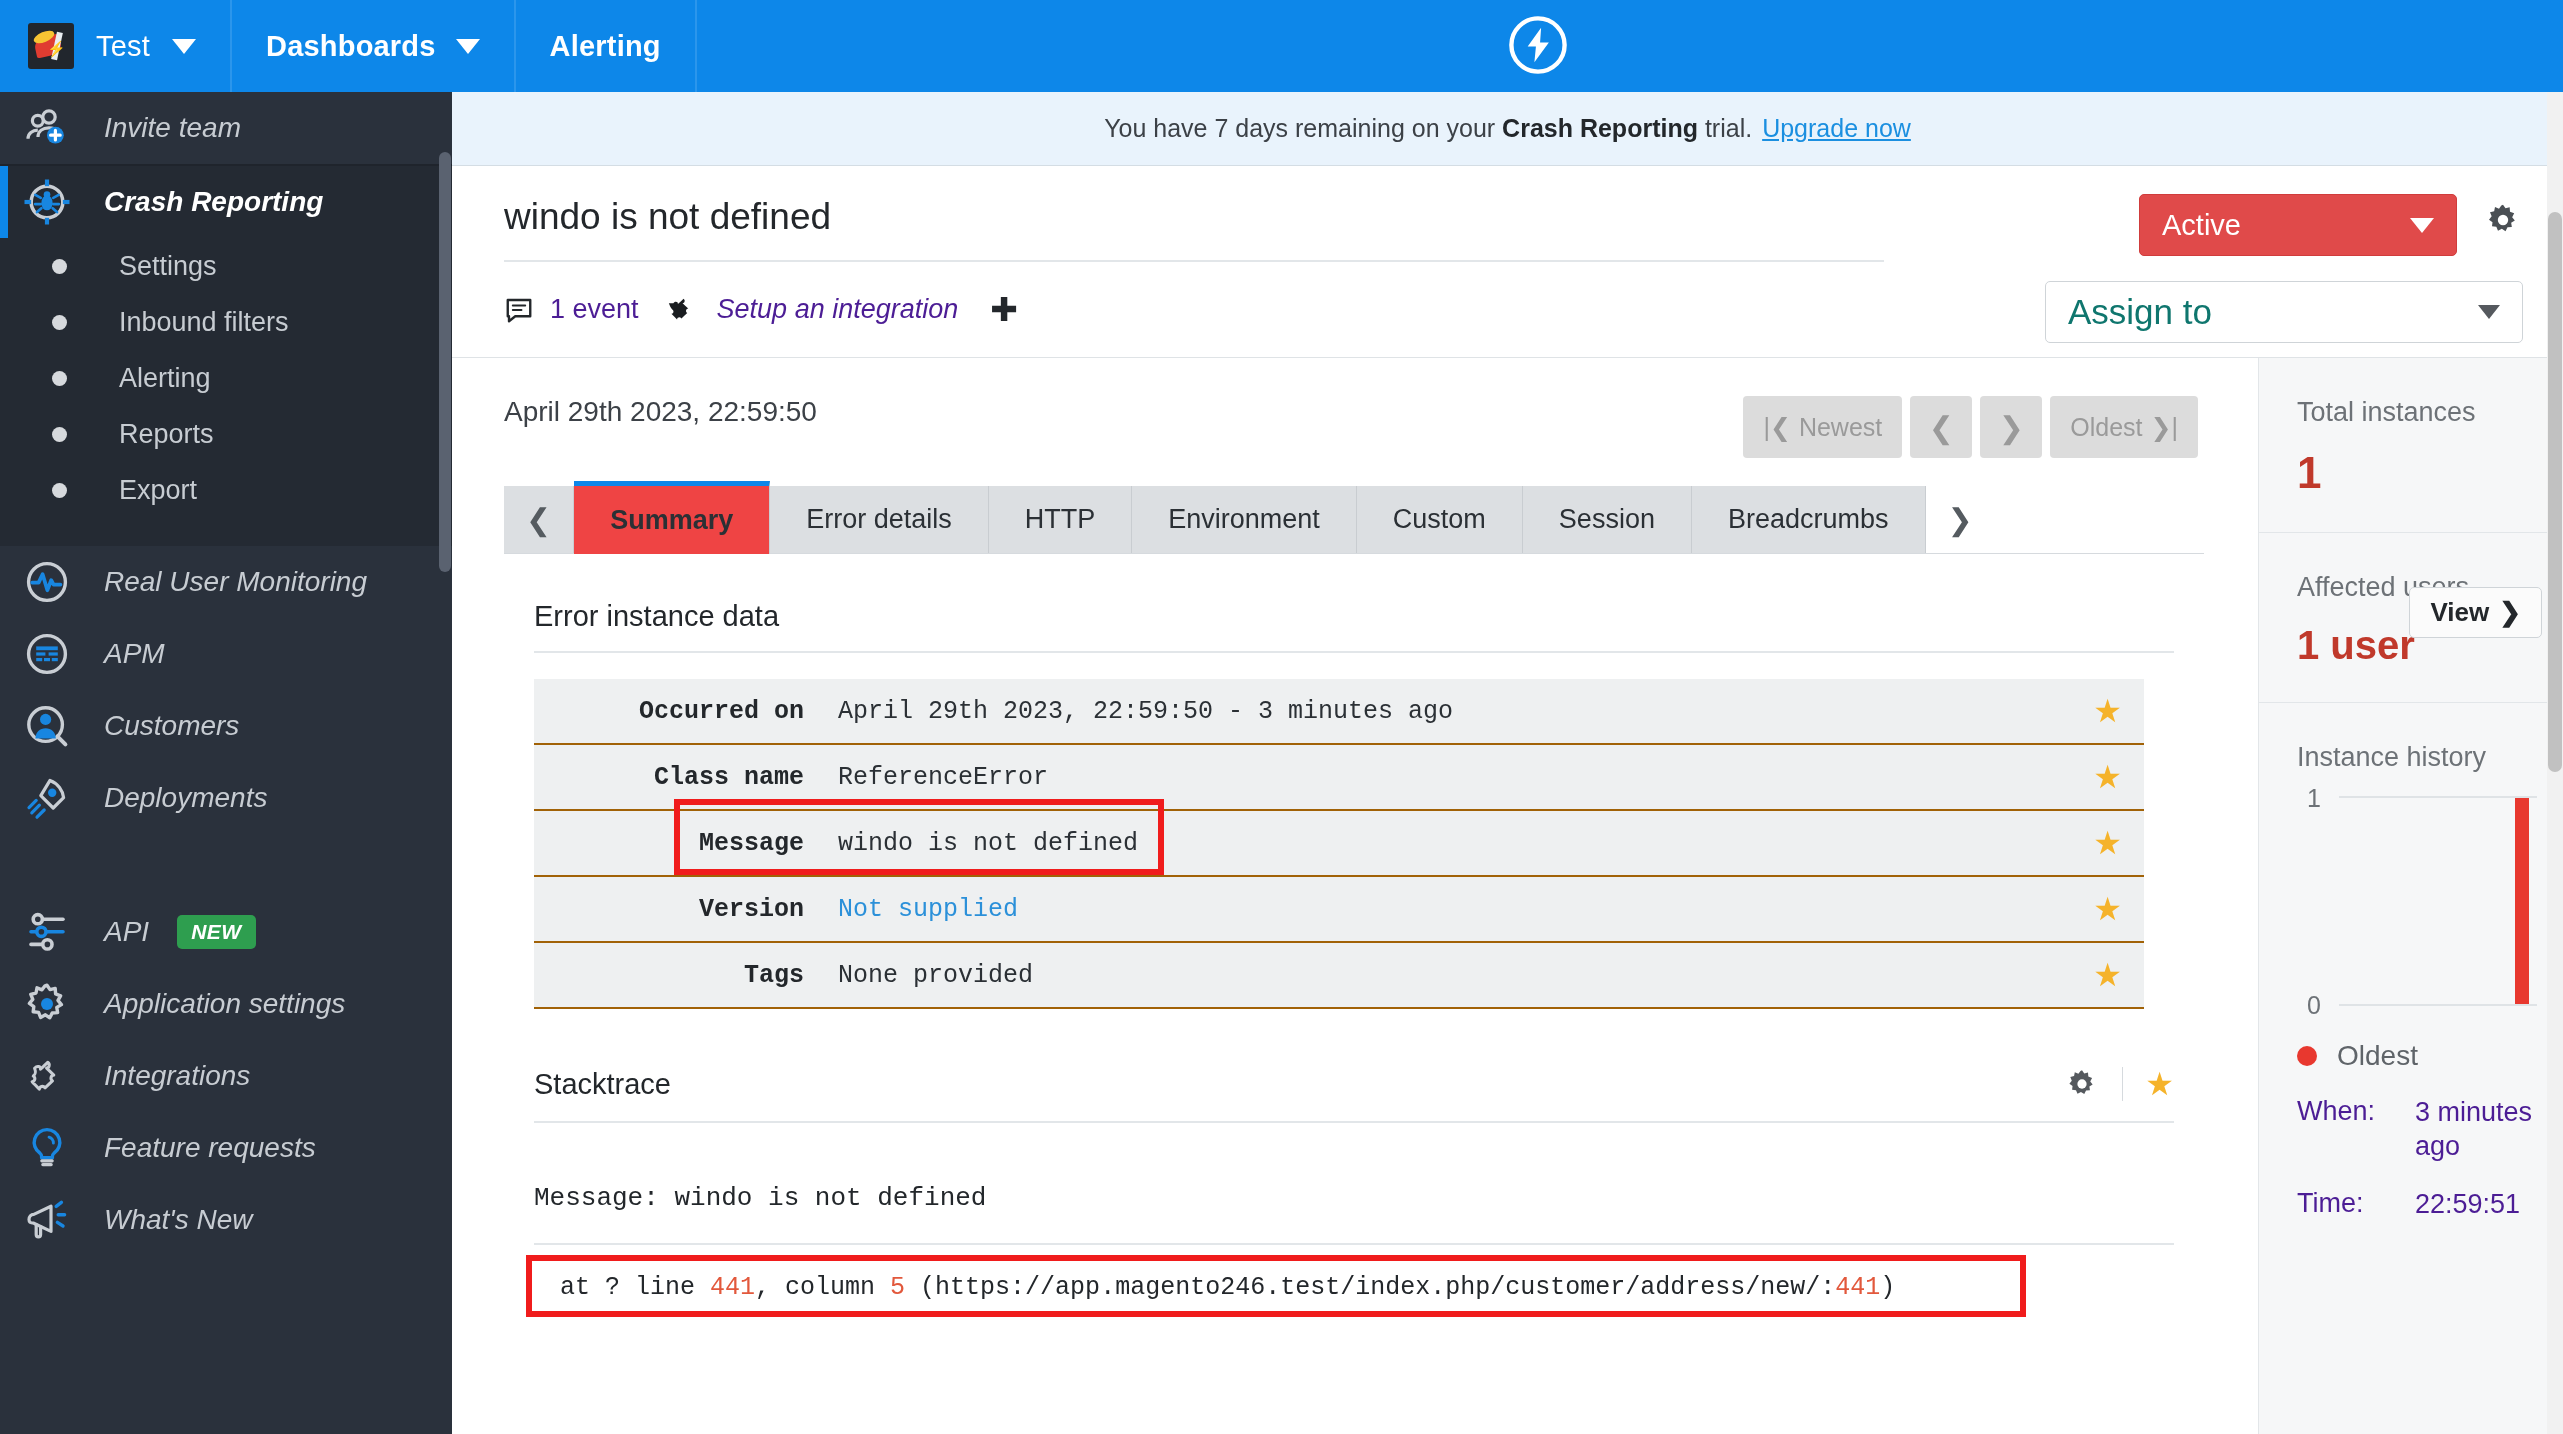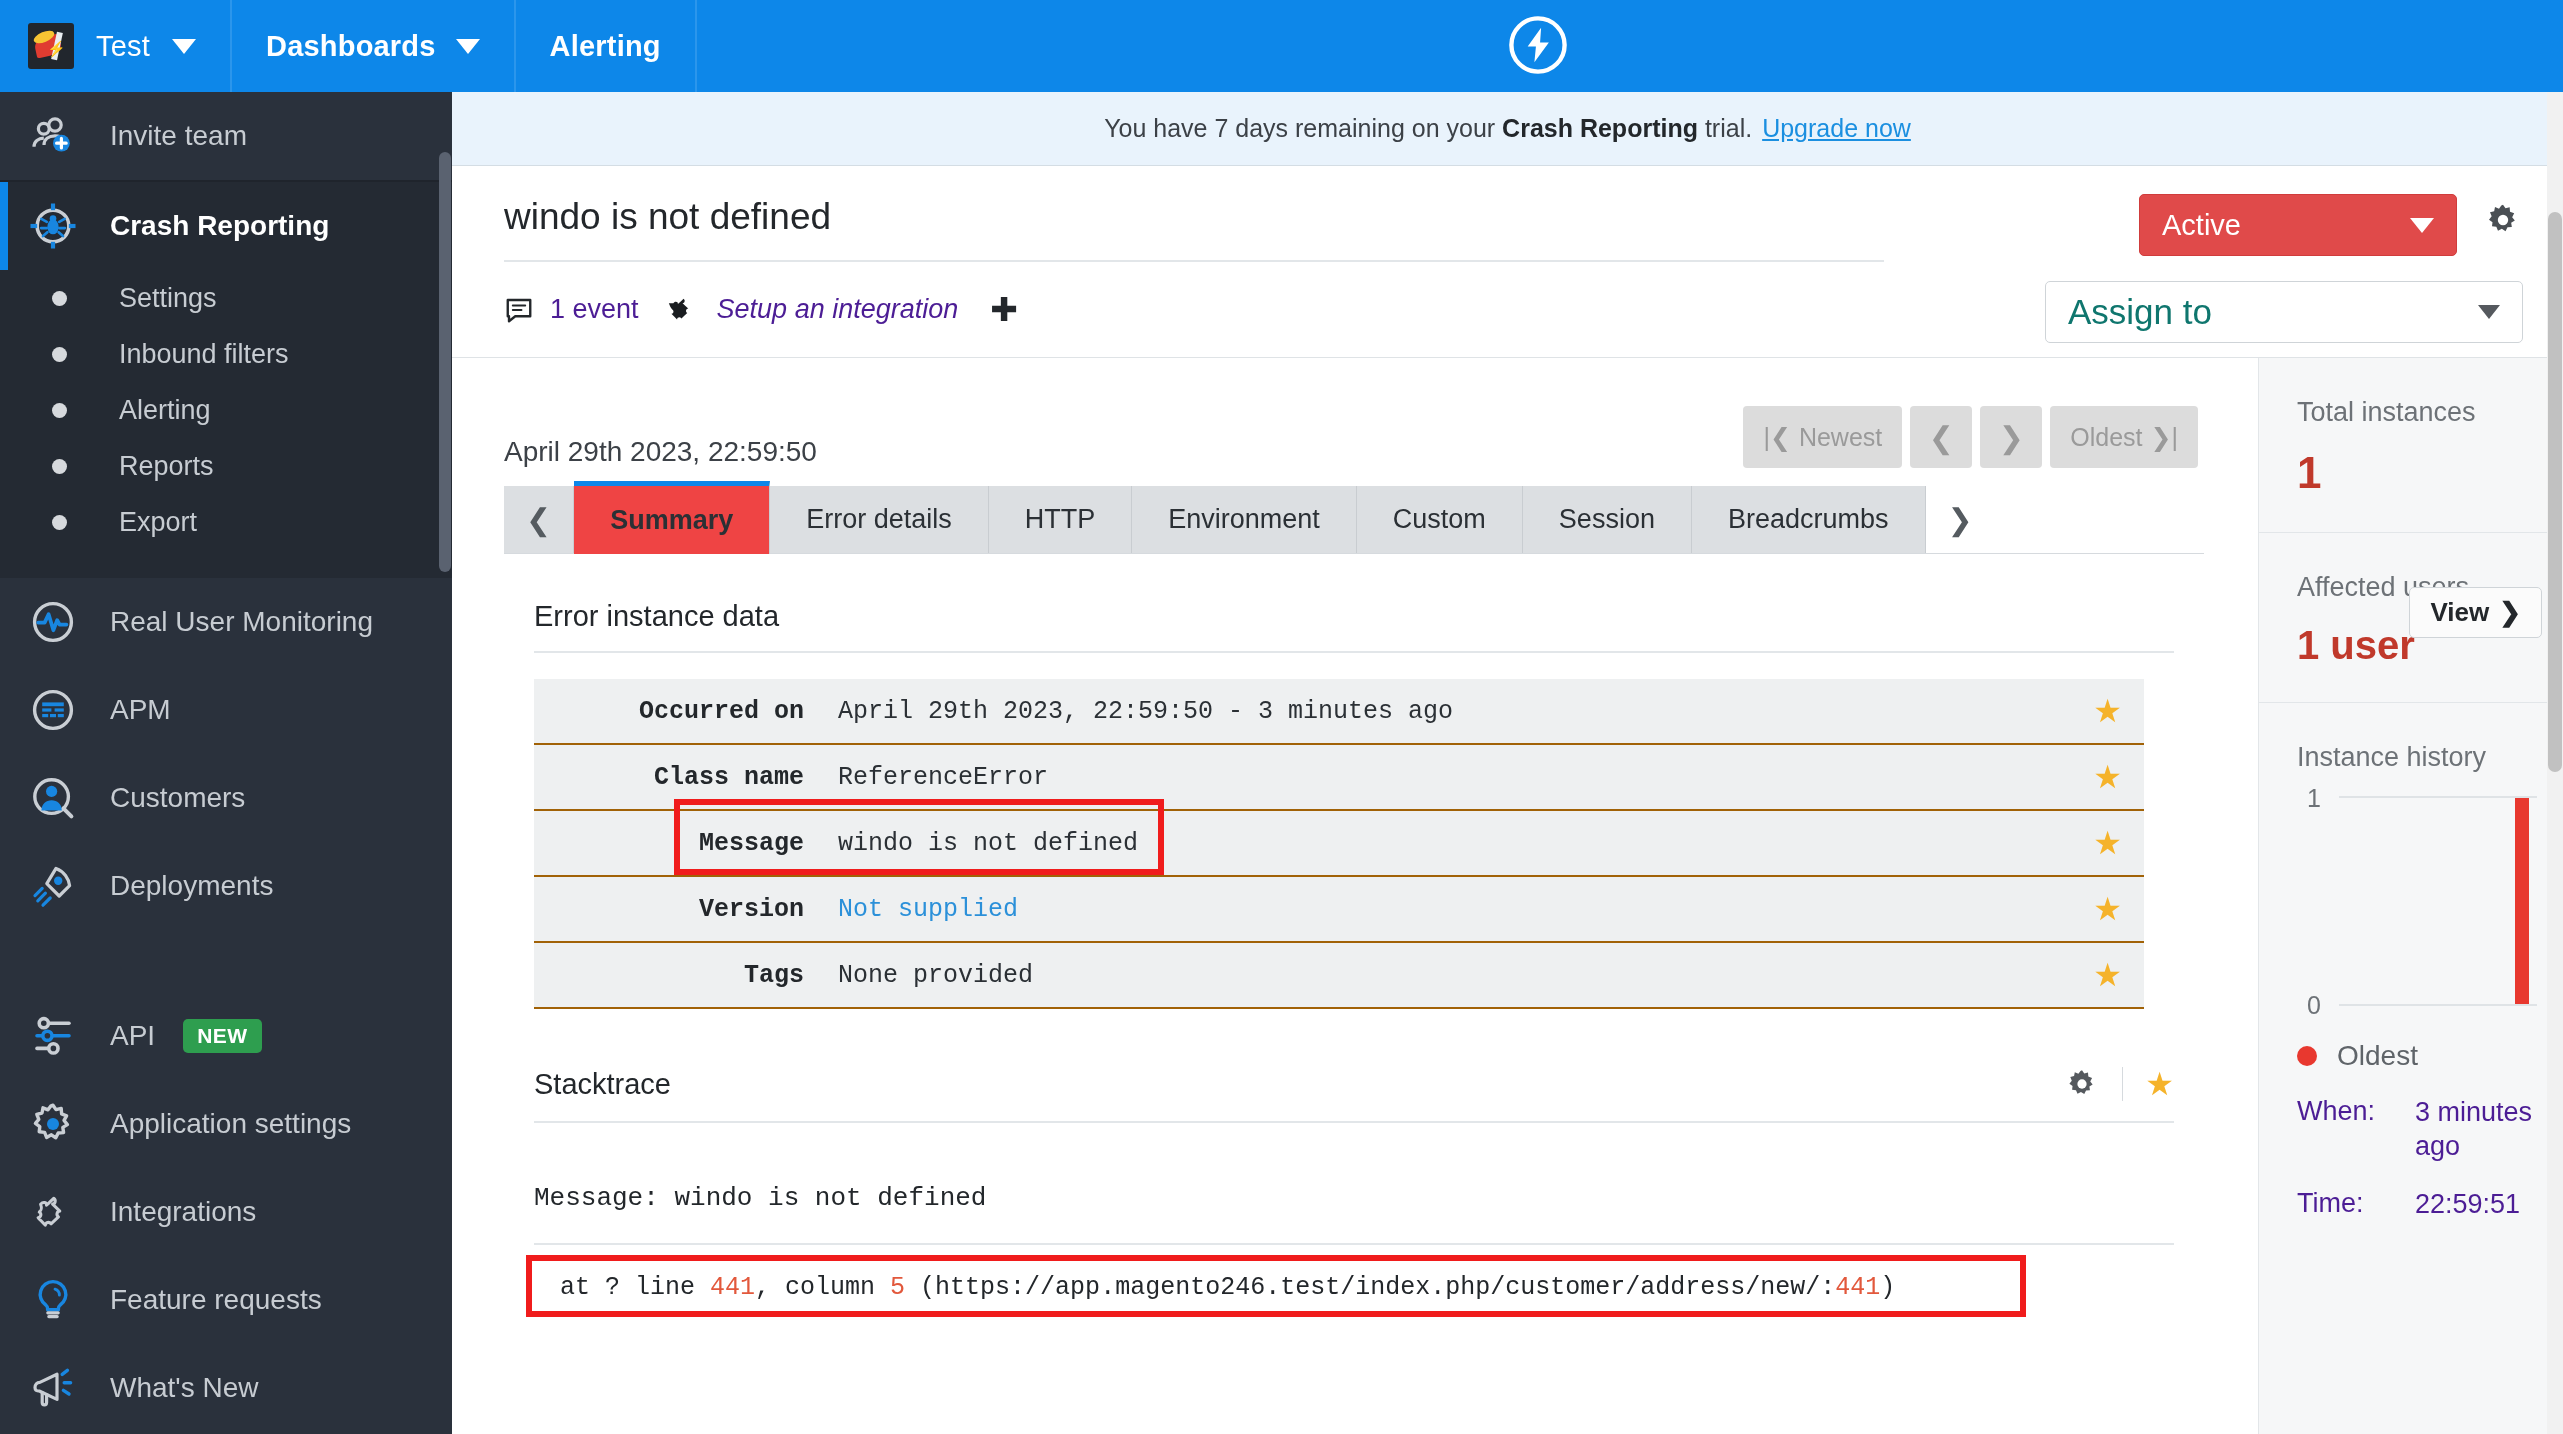--- a/index.html
+++ b/index.html
@@ -80,24 +80,25 @@
     position: absolute; left: 0; top: 92px;
     width: 452px; height: 1342px;
     background: #2a313c;
     overflow: hidden;
     z-index: 30;
   }
   .sb-section { background: #2a313c; }
   .sb-section.darker { background: #242a33; }
   .sb-row {
     display: flex; align-items: center;
-    height: 88px;
-    padding-left: 20px;
+    height: 72px;
+    padding-left: 14px;
     cursor: pointer;
     position: relative;
+    font-style: italic;
   }
   .sb-row .sb-icon {
     width: 66px; flex: none;
     display: flex; align-items: center; justify-content: center;
   }
   .sb-row .sb-label {
     color: #c7ccd2;
     font-size: 28px;
     margin-left: 24px;
     white-space: nowrap;
@@ -187,21 +188,21 @@
   
   .content-row { display: flex; height: 1076px; }
   .content-col {
     width: 1807px;
     background: #ffffff;
     border-right: 1px solid #e2e6e9;
     position: relative;
     overflow: hidden;
   }
   .date-row {
-    display: flex; align-items: flex-end; justify-content: space-between;
+    display: flex; align-items: flex-start; justify-content: space-between;
     padding: 38px 60px 0 52px;
     height: 110px;
   }
   .date-text { font-size: 28px; color: #3c4147; }
   .nav-btns { display: flex; gap: 8px; }
   .nav-btn {
     background: #dcdcdc; color: #9a9a9a;
     border: none; border-radius: 4px;
     height: 62px; padding: 0 20px;
     font-size: 25px;

